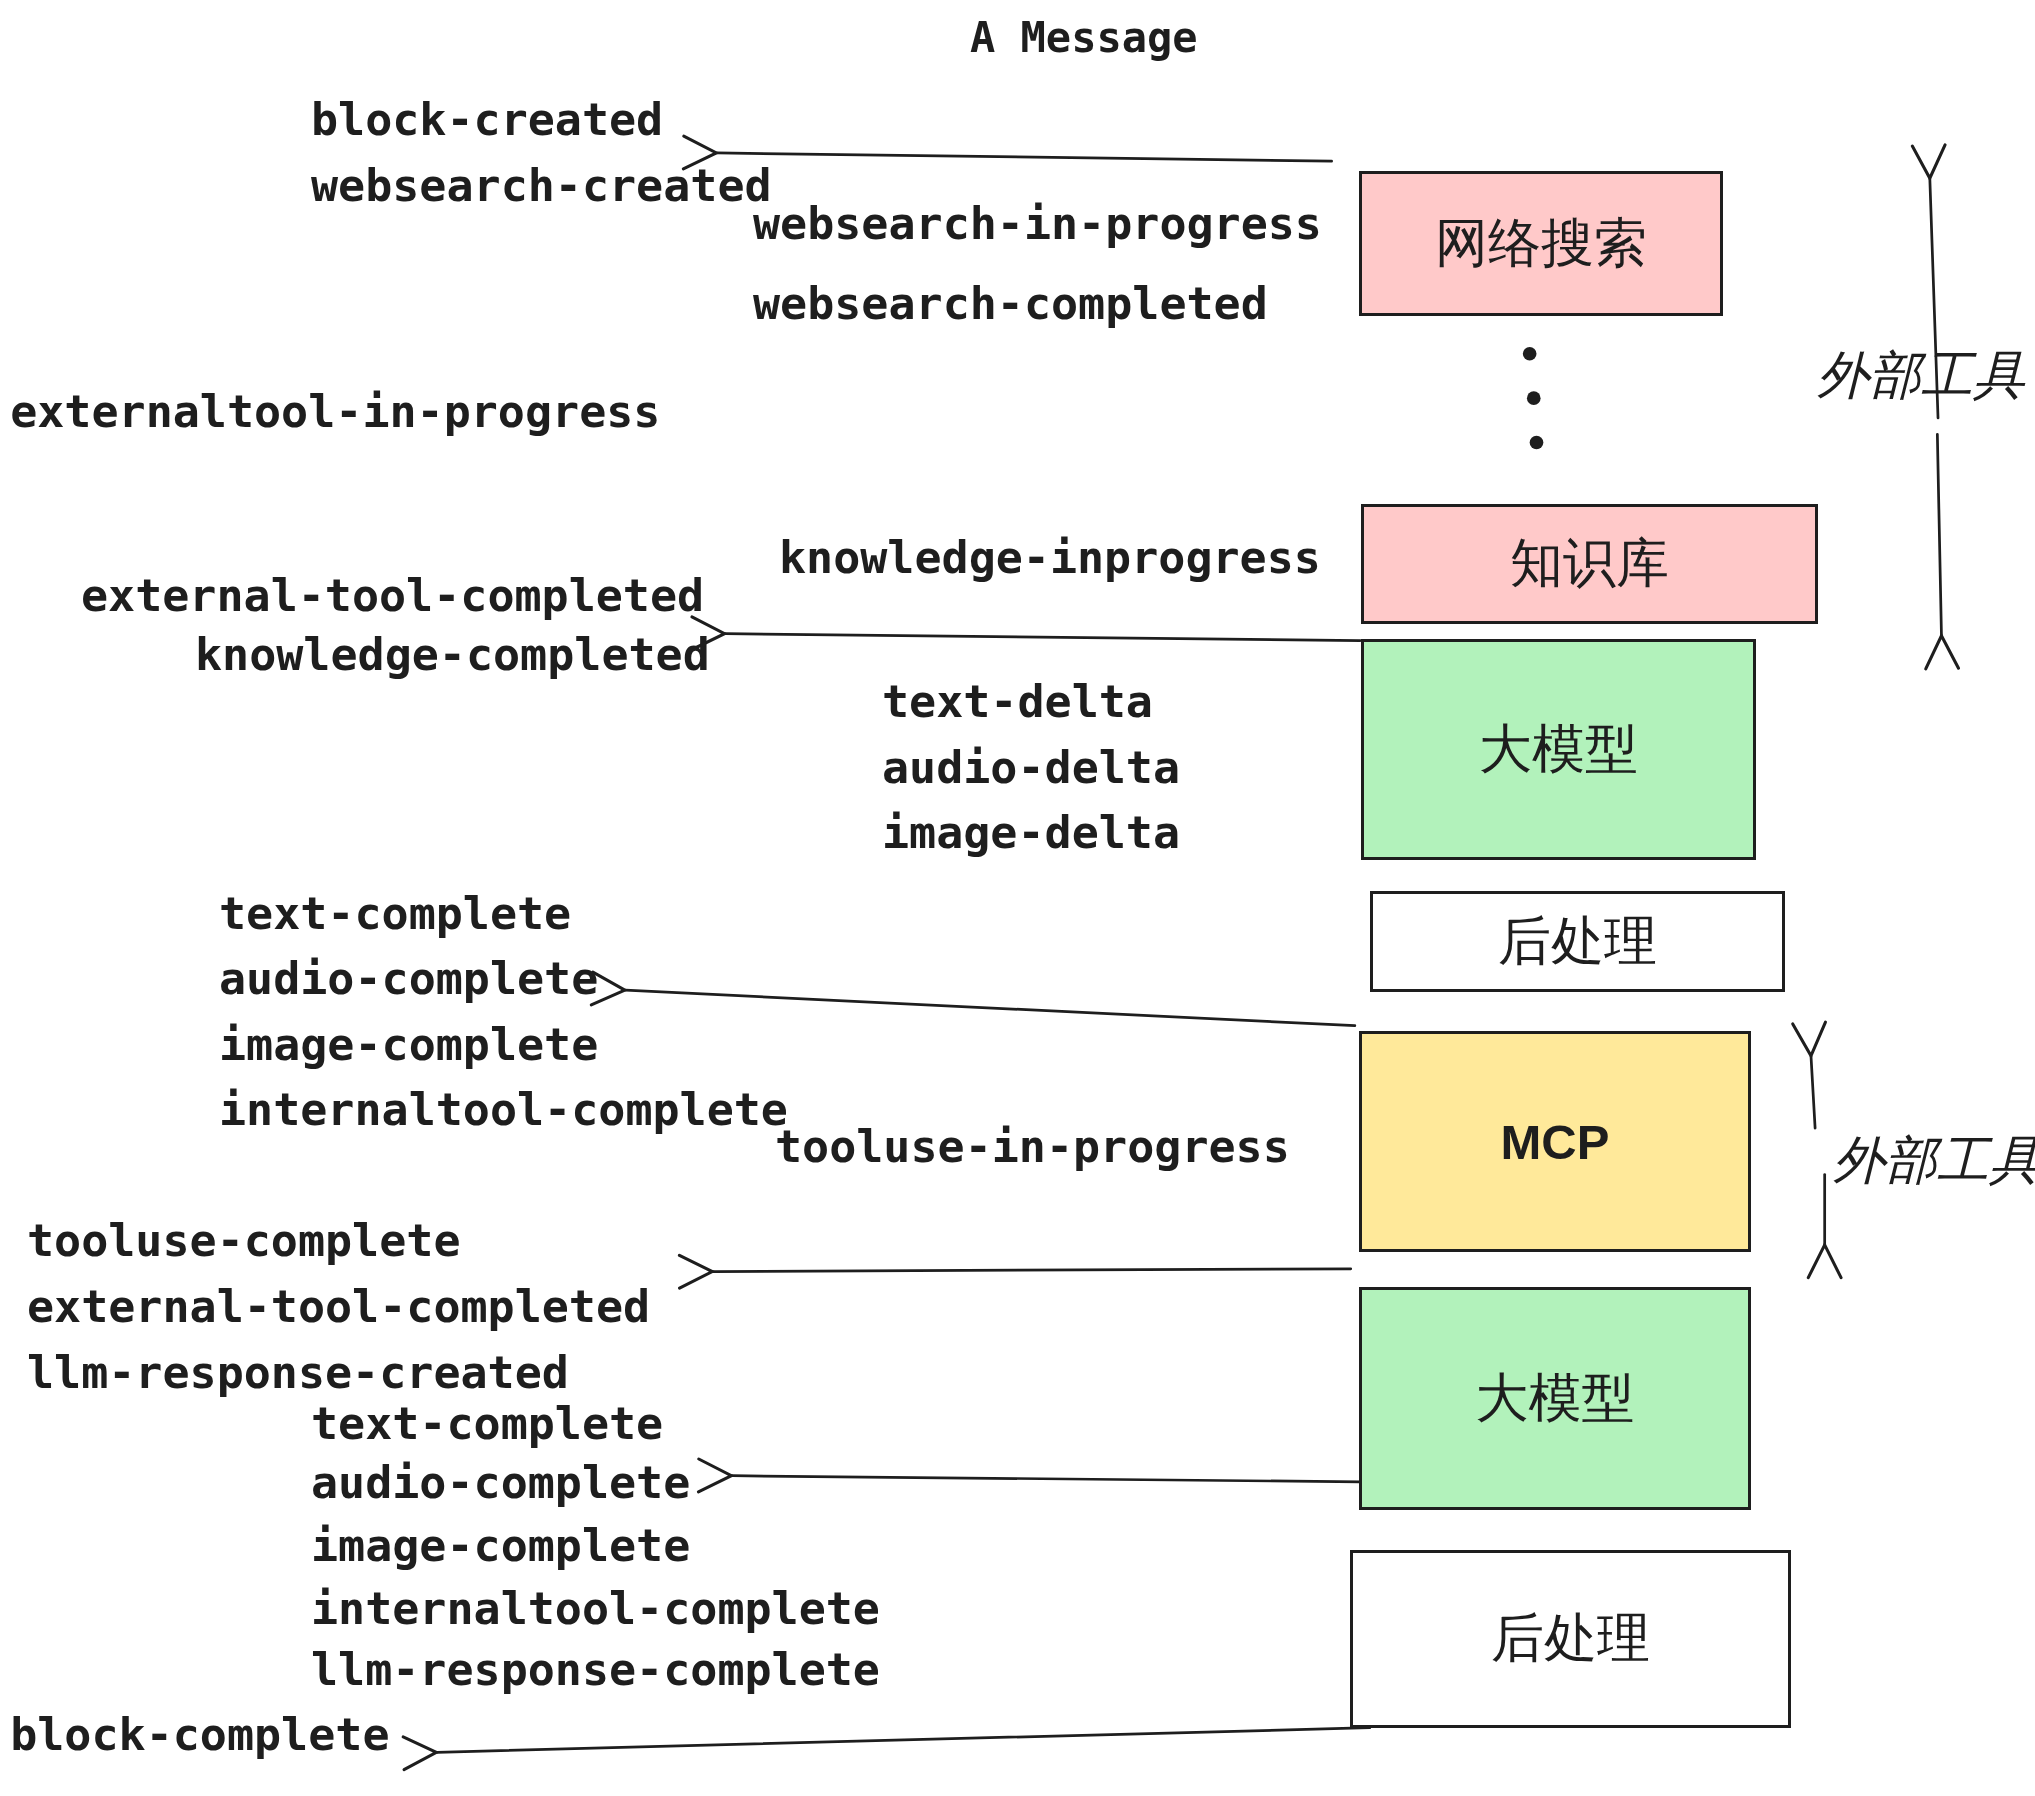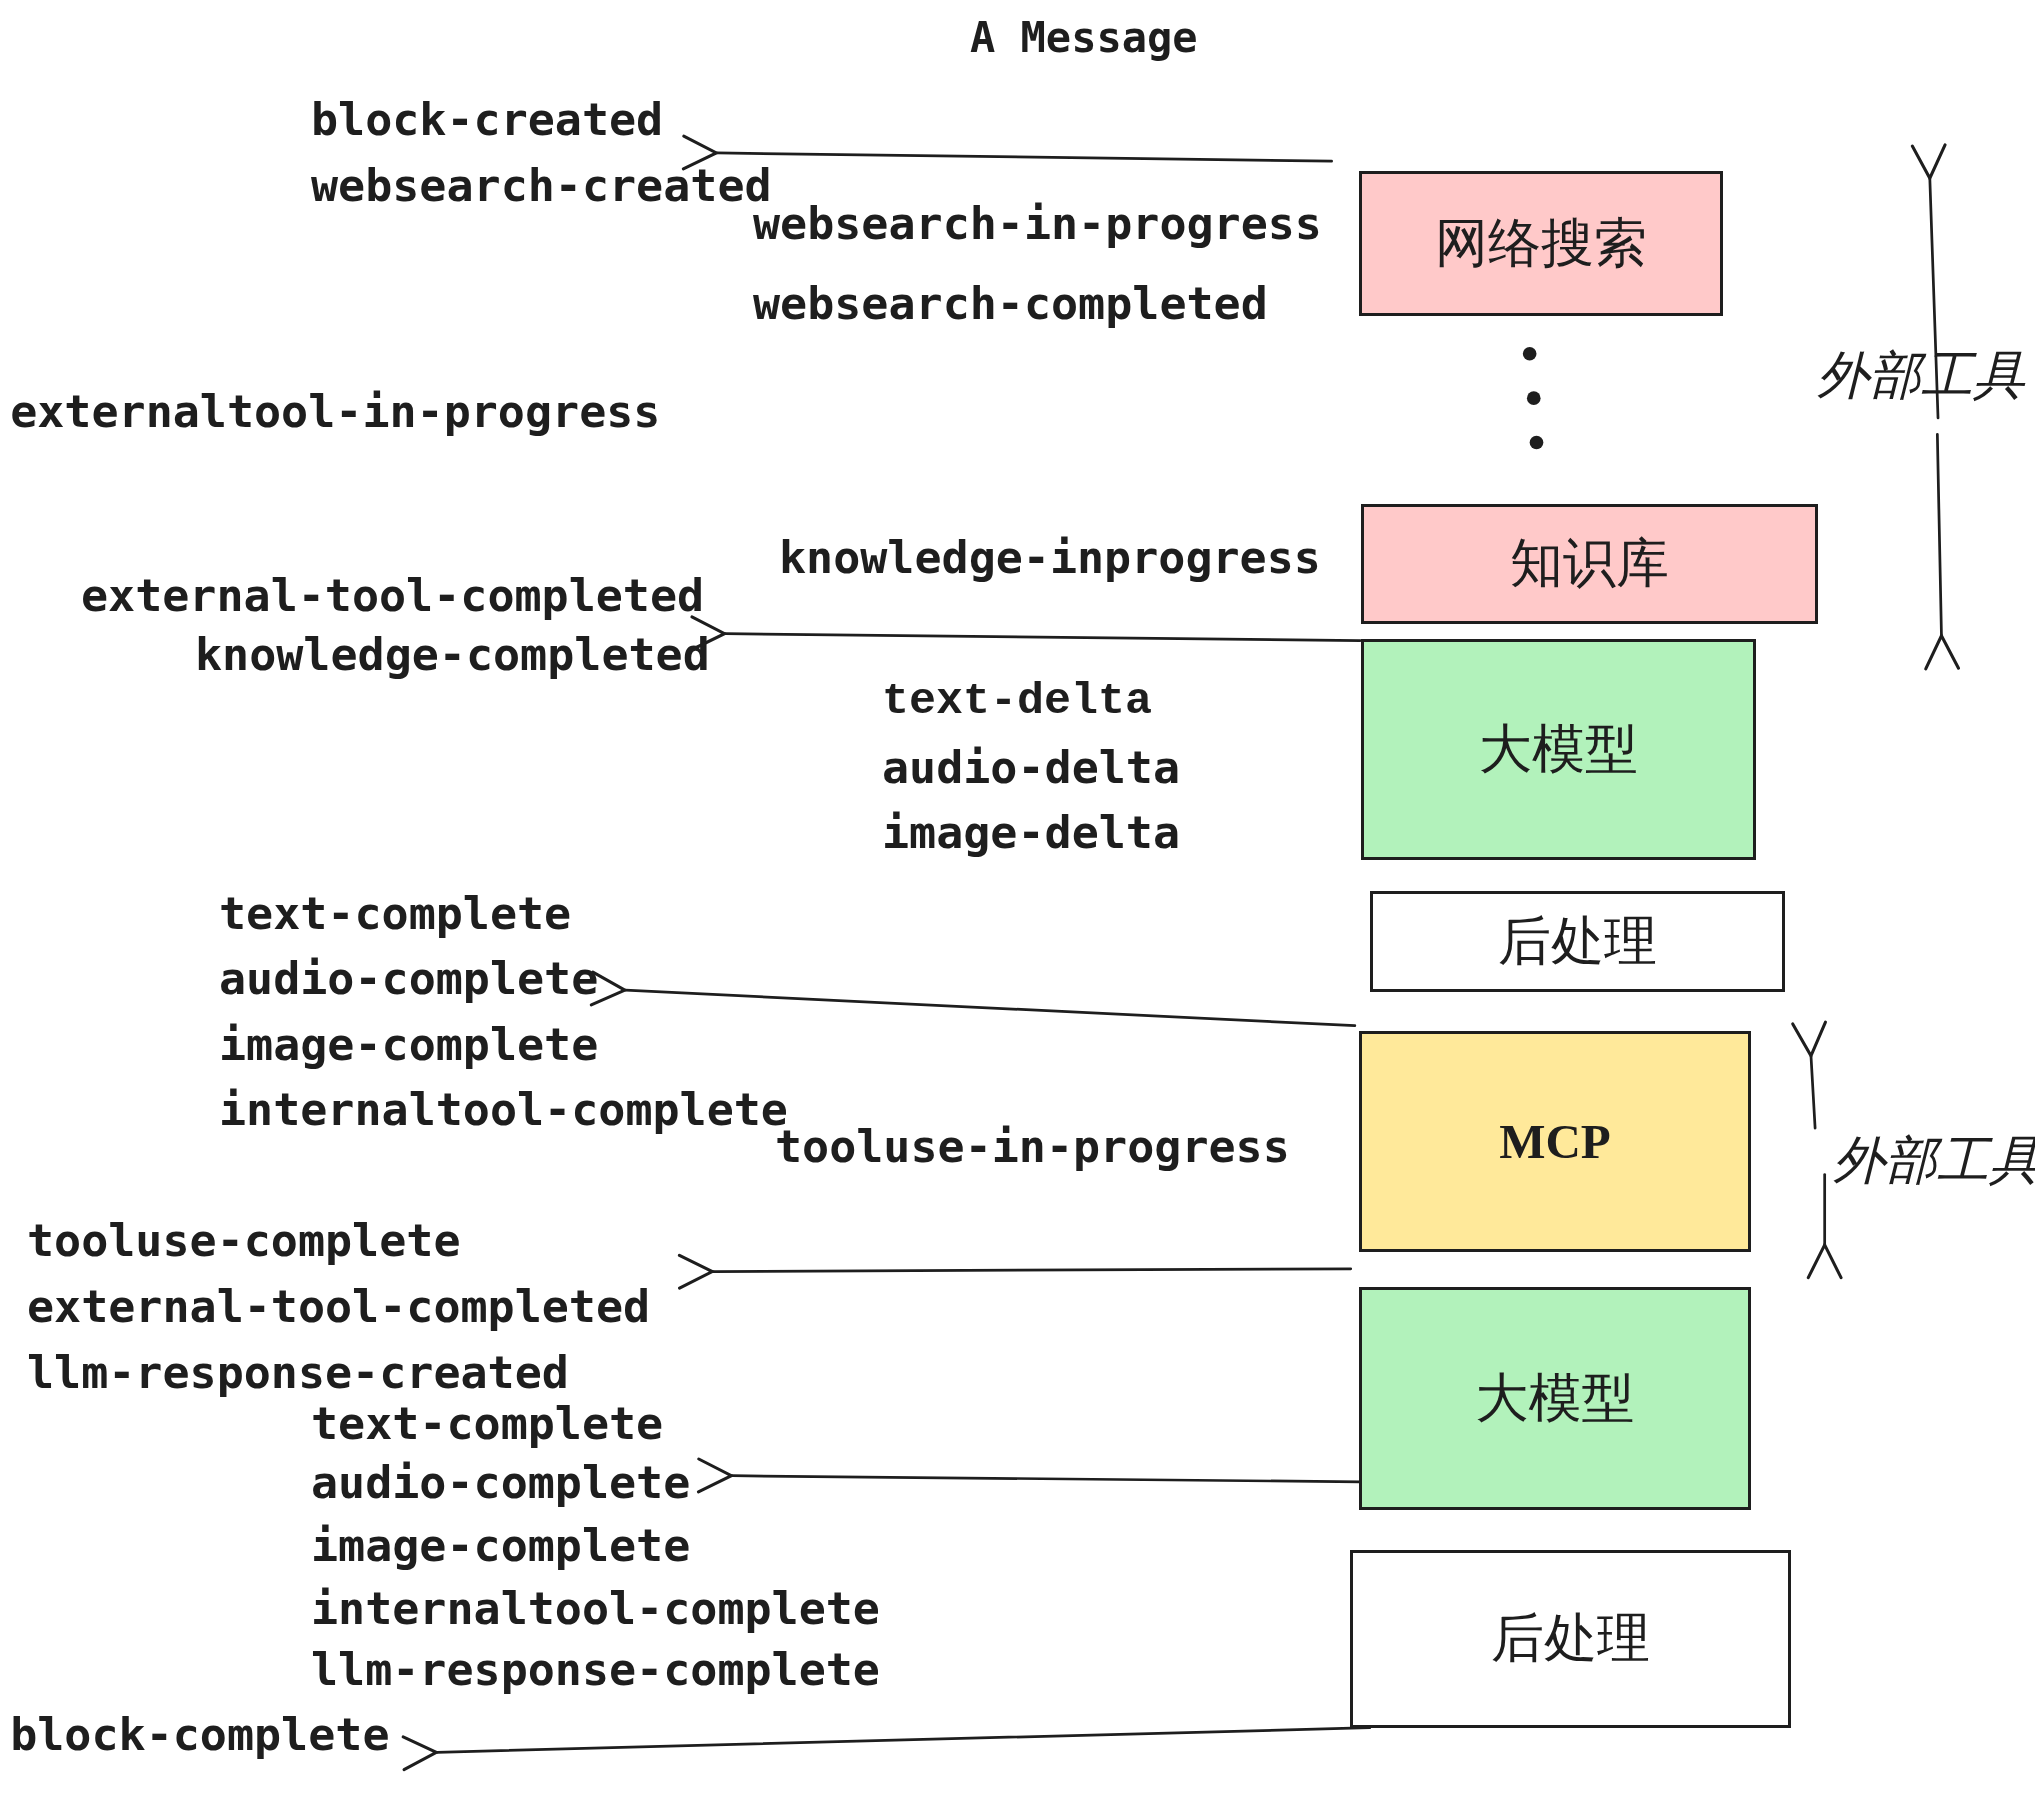--- a/index.html
+++ b/index.html
@@ -39,21 +39,21 @@
     justify-content:center;
   }
   .box-label{
     font-family:"Liberation Sans","DejaVu Sans",sans-serif;
     font-size:53px;
     font-weight:500;
     color:#1e1e1e;
     white-space:nowrap;
   }
   .box.mono .box-label{
-    font-family:Liberation Serif, serif;
+    font-family:Liberation Sans, sans-serif;
     font-size:49px;
     font-weight:bold;
   }
   .side-label{
     position:absolute;
     font-family:"Liberation Sans","DejaVu Sans",sans-serif;
     font-size:52px;
     font-weight:500;
     color:#1e1e1e;
     white-space:nowrap;
@@ -118,21 +118,21 @@
       <span class="box-label">后处理</span>
     </div>
     <div class="event" style="left: 311px; top: 97px;">block-created</div>
     <div class="event" style="left: 311px; top: 163px;">websearch-created</div>
     <div class="event" style="left: 753px; top: 201px;">websearch-in-progress</div>
     <div class="event" style="left: 753px; top: 281px;">websearch-completed</div>
     <div class="event" style="left: 10.2px; top: 389px;">externaltool-in-progress</div>
     <div class="event" style="left: 779px; top: 535px;">knowledge-inprogress</div>
     <div class="event" style="left: 81px; top: 573px;">external-tool-completed</div>
     <div class="event" style="left: 195px; top: 632px;">knowledge-completed</div>
-    <div class="event" style="left: 882px; top: 679px; font-family: Liberation Mono, monospace;">text-delta</div>
+    <div class="event" style="left: 882px; top: 679px;">text-delta</div>
     <div class="event" style="left: 882px; top: 745px;">audio-delta</div>
     <div class="event" style="left: 882px; top: 810px;">image-delta</div>
     <div class="event" style="left: 219px; top: 891px;">text-complete</div>
     <div class="event" style="left: 219px; top: 956px;">audio-complete</div>
     <div class="event" style="left: 219px; top: 1022px;">image-complete</div>
     <div class="event" style="left: 219px; top: 1087px;">internaltool-complete</div>
     <div class="event" style="left: 775px; top: 1124px;">tooluse-in-progress</div>
     <div class="event" style="left: 27px; top: 1218px;">tooluse-complete</div>
     <div class="event" style="left: 27px; top: 1284px;">external-tool-completed</div>
     <div class="event" style="left: 27px; top: 1350px;">llm-response-created</div>

